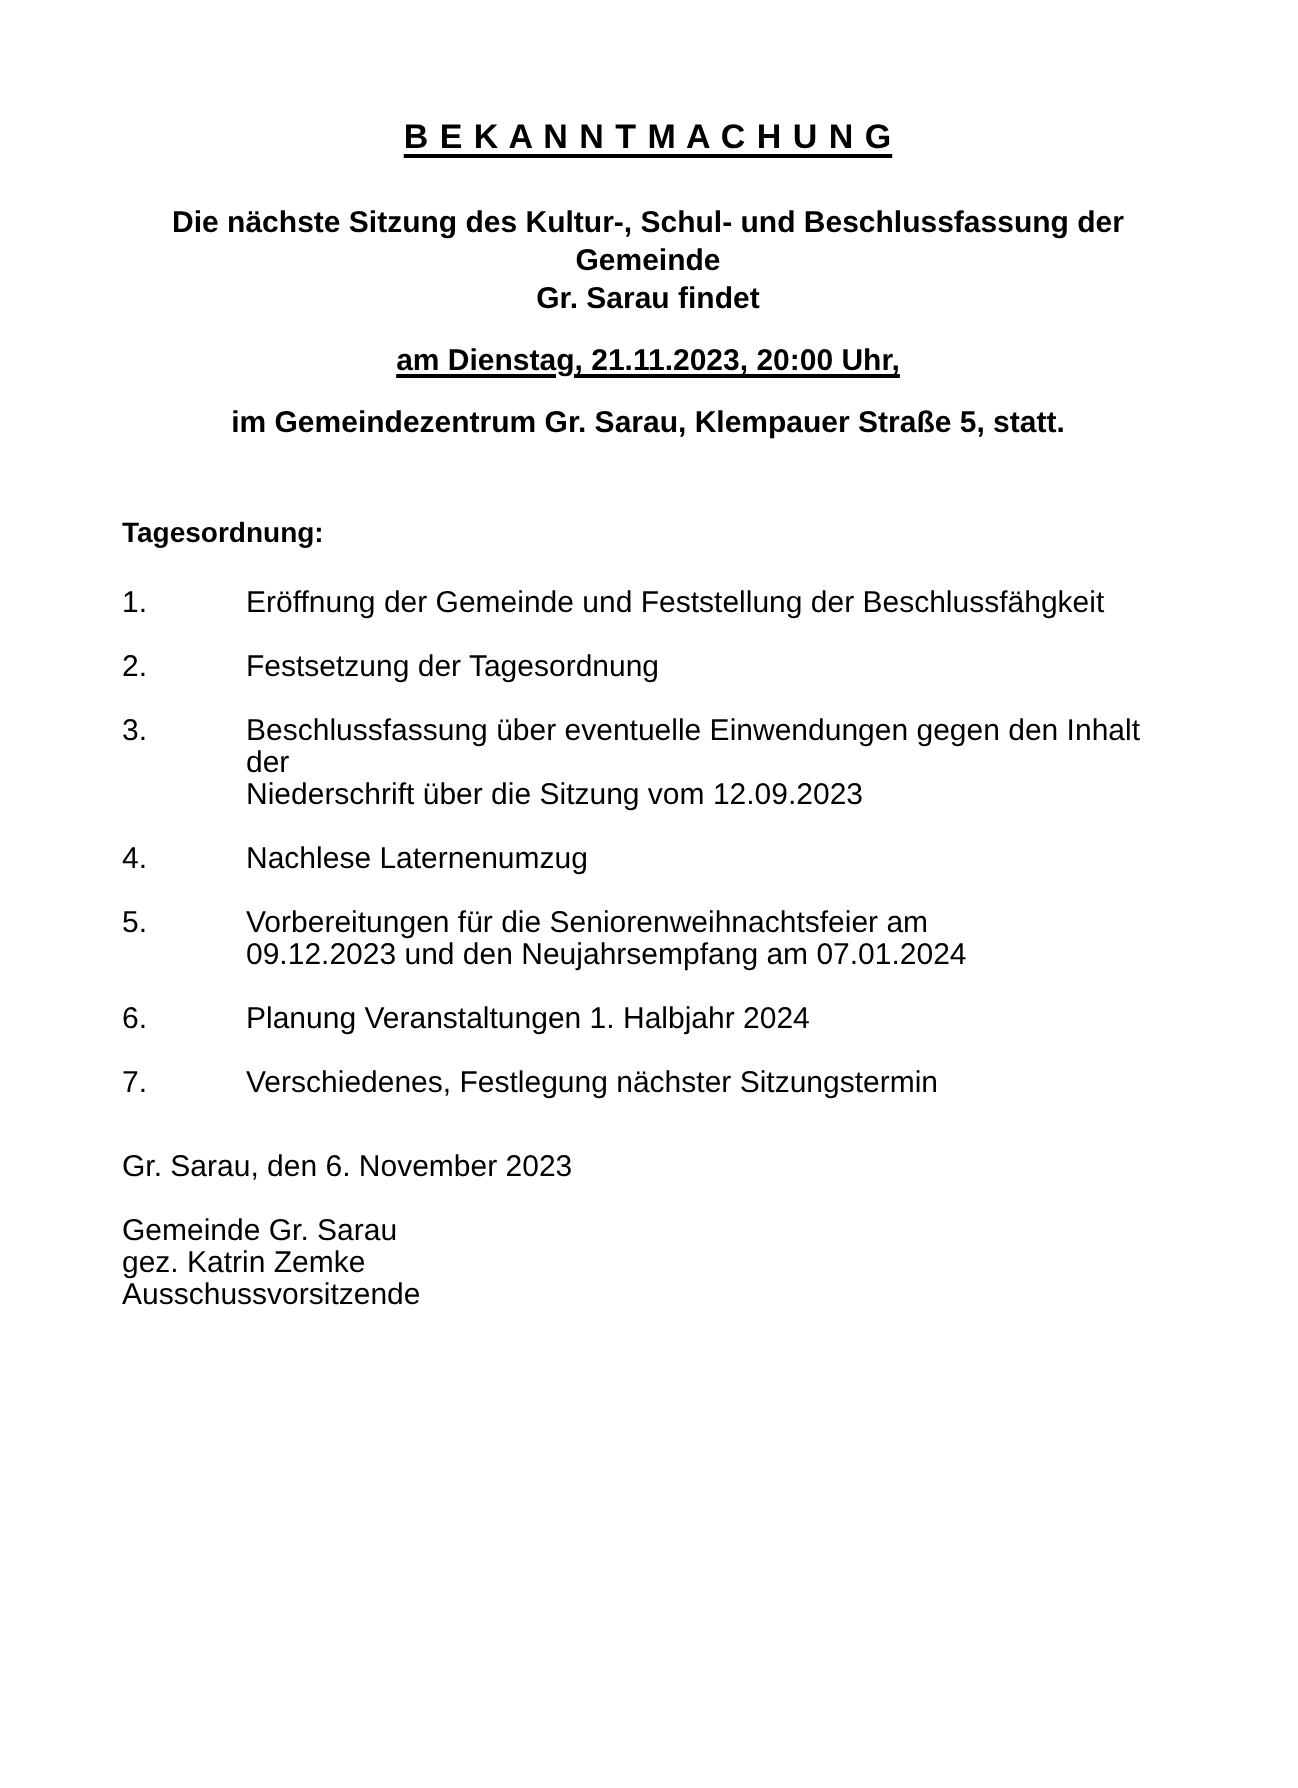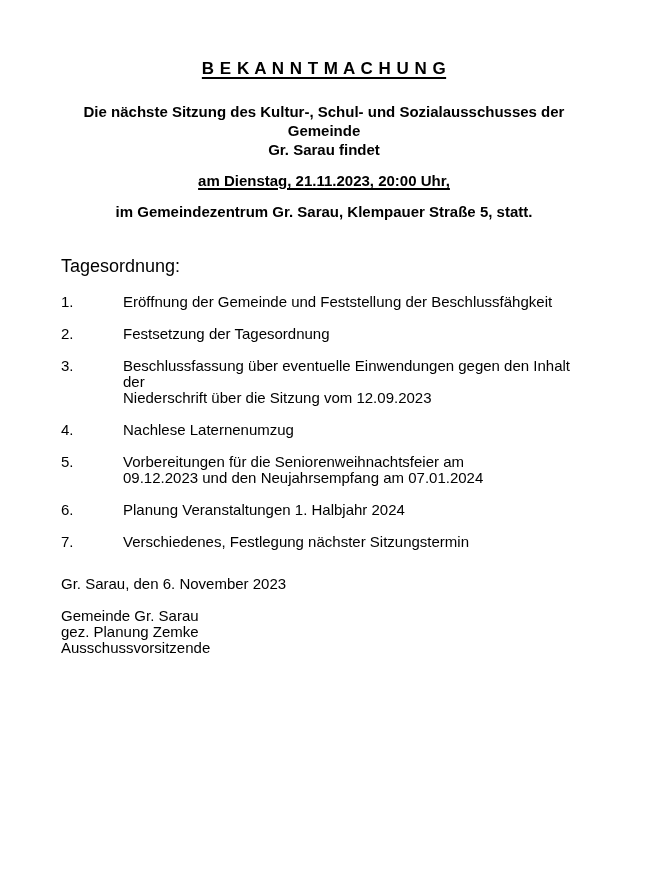--- a/index.html
+++ b/index.html
@@ -43,23 +43,23 @@
   .underlined {
     text-decoration: underline;
     text-decoration-thickness: 2px;
     text-underline-offset: 2px;
   }
   .place-par {
     margin-bottom: 36px;
   }
   .agenda-heading {
     margin: 0 0 18px 0;
-    font-size: 18px;
+    font-size: 14px;
     line-height: 19px;
-    font-weight: normal;
+    font-weight: bold;
   }
   .agenda-item {
     display: flex;
     align-items: flex-start;
     margin: 0 0 16px 0;
     font-size: 15px;
     line-height: 16px;
   }
   .agenda-num {
     flex: none;
@@ -83,21 +83,21 @@
     display: block;
   }
 </style>
 </head>
 <body>
 
 <div class="page">
 
   <h1 class="doc-title">B E K A N N T M A C H U N G</h1>
 
-  <p class="center-par">Die nächste Sitzung des Kultur-, Schul- und Sozialausschusses der Gemeinde
+  <p class="center-par">Die nächste Sitzung des Kultur-, Schul- und Beschlussfassung der Gemeinde
 Gr. Sarau findet</p>
 
   <p class="center-par underlined">am Dienstag, 21.11.2023, 20:00 Uhr,</p>
 
   <p class="center-par place-par">im Gemeindezentrum Gr. Sarau, Klempauer Straße 5, statt.</p>
 
   <h2 class="agenda-heading">Tagesordnung:</h2>
 
   <div>
     <div class="agenda-item">
@@ -129,17 +129,17 @@
     <div class="agenda-item">
       <span class="agenda-num">7.</span>
       <span class="agenda-text">Verschiedenes, Festlegung nächster Sitzungstermin</span>
     </div>
   </div>
 
   <p class="footer-date">Gr. Sarau, den 6. November 2023</p>
 
   <div class="signature-block">
     <span class="signature-line">Gemeinde Gr. Sarau</span>
-    <span class="signature-line">gez. Planung Zemke</span>
+    <span class="signature-line">gez. Katrin Zemke</span>
     <span class="signature-line">Ausschussvorsitzende</span>
   </div>
 
 </div>
 
 </body></html>

